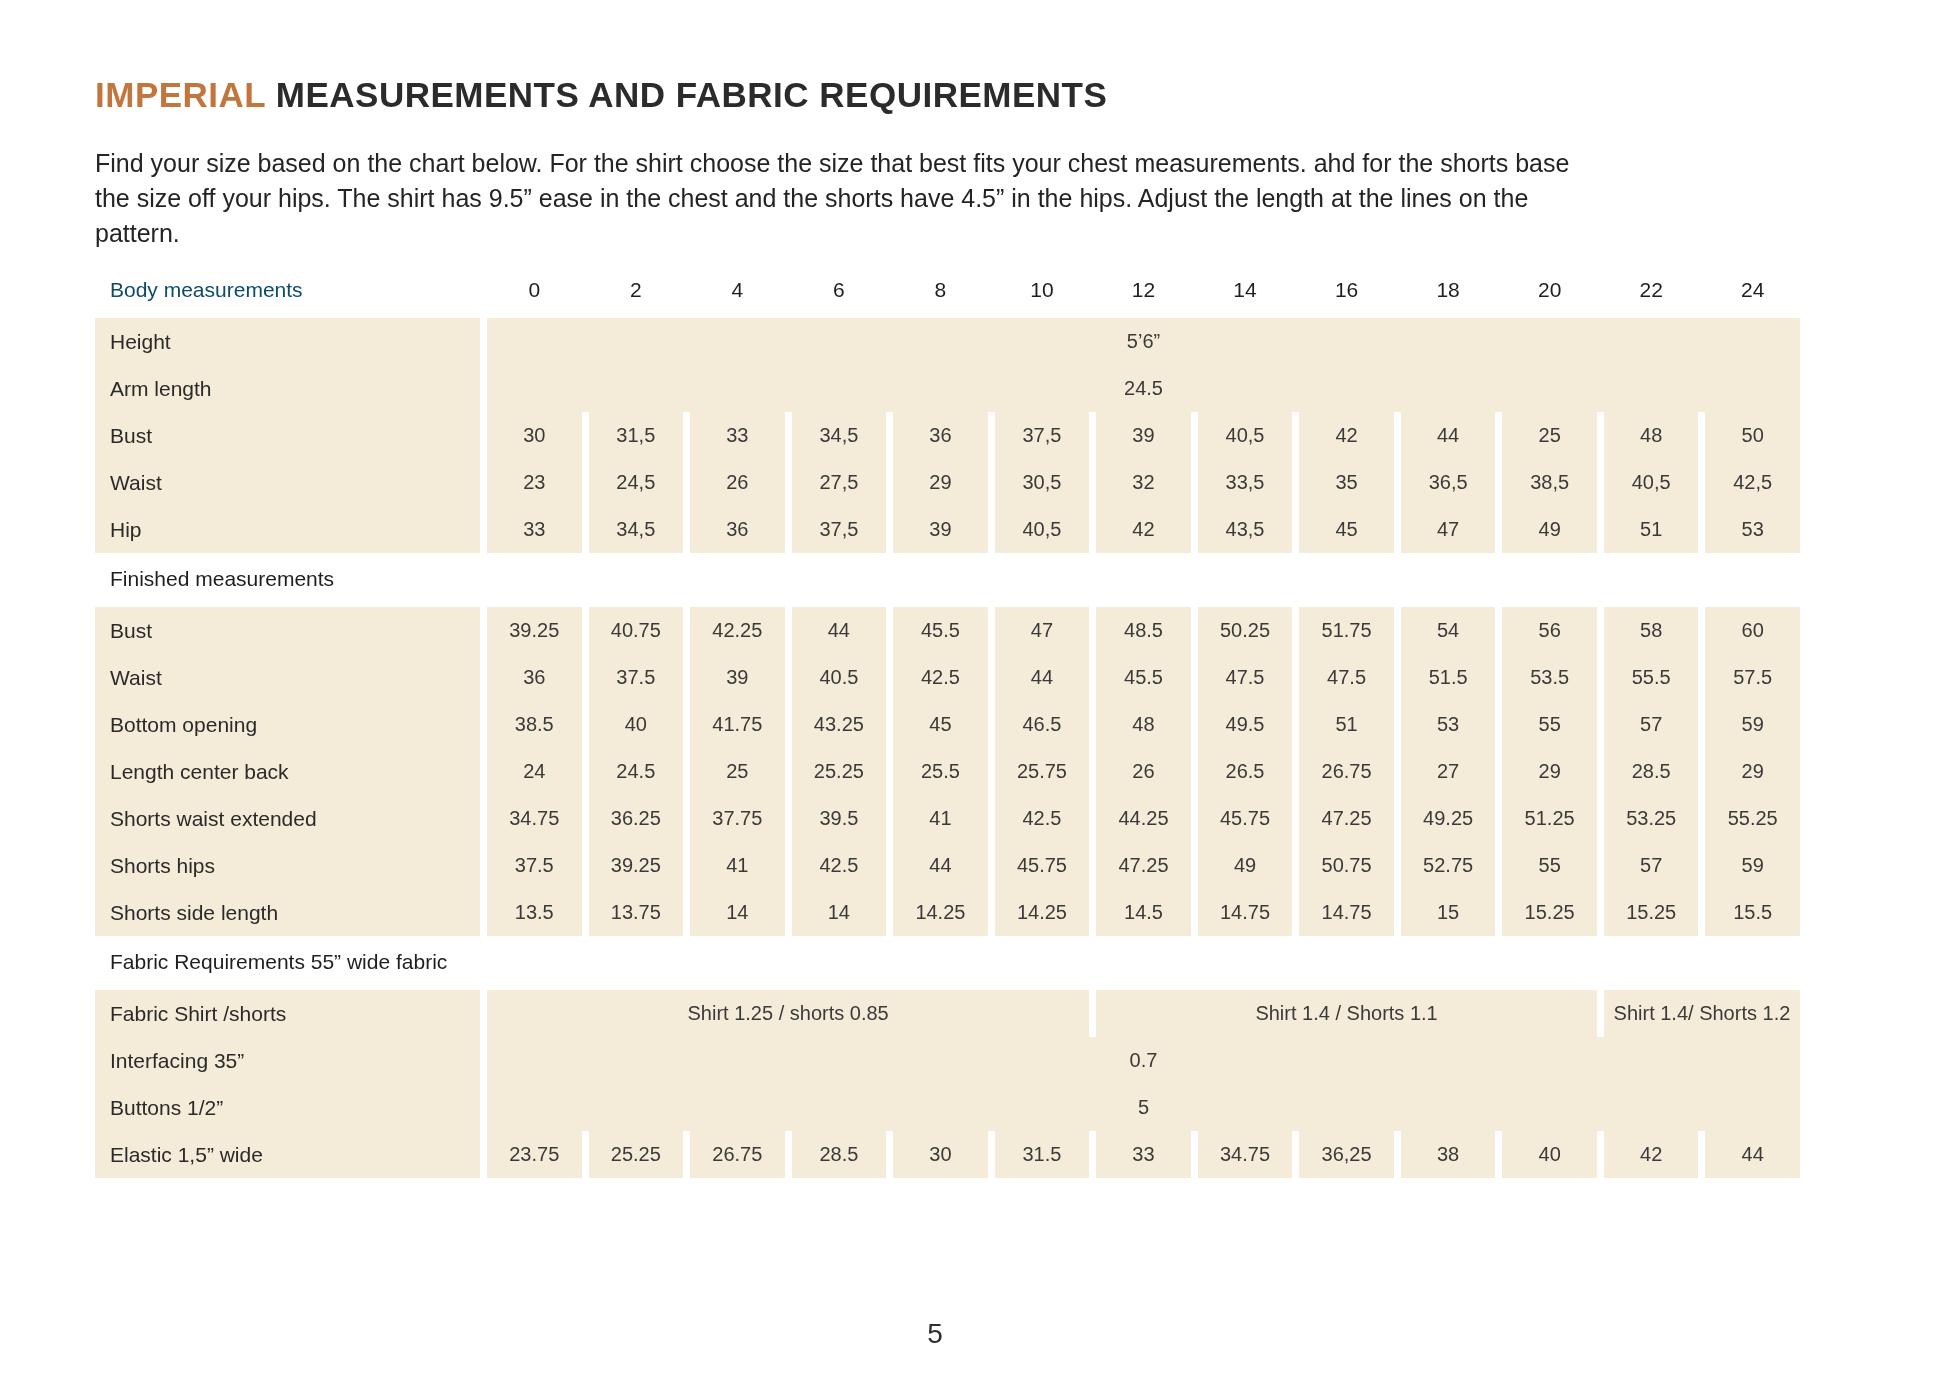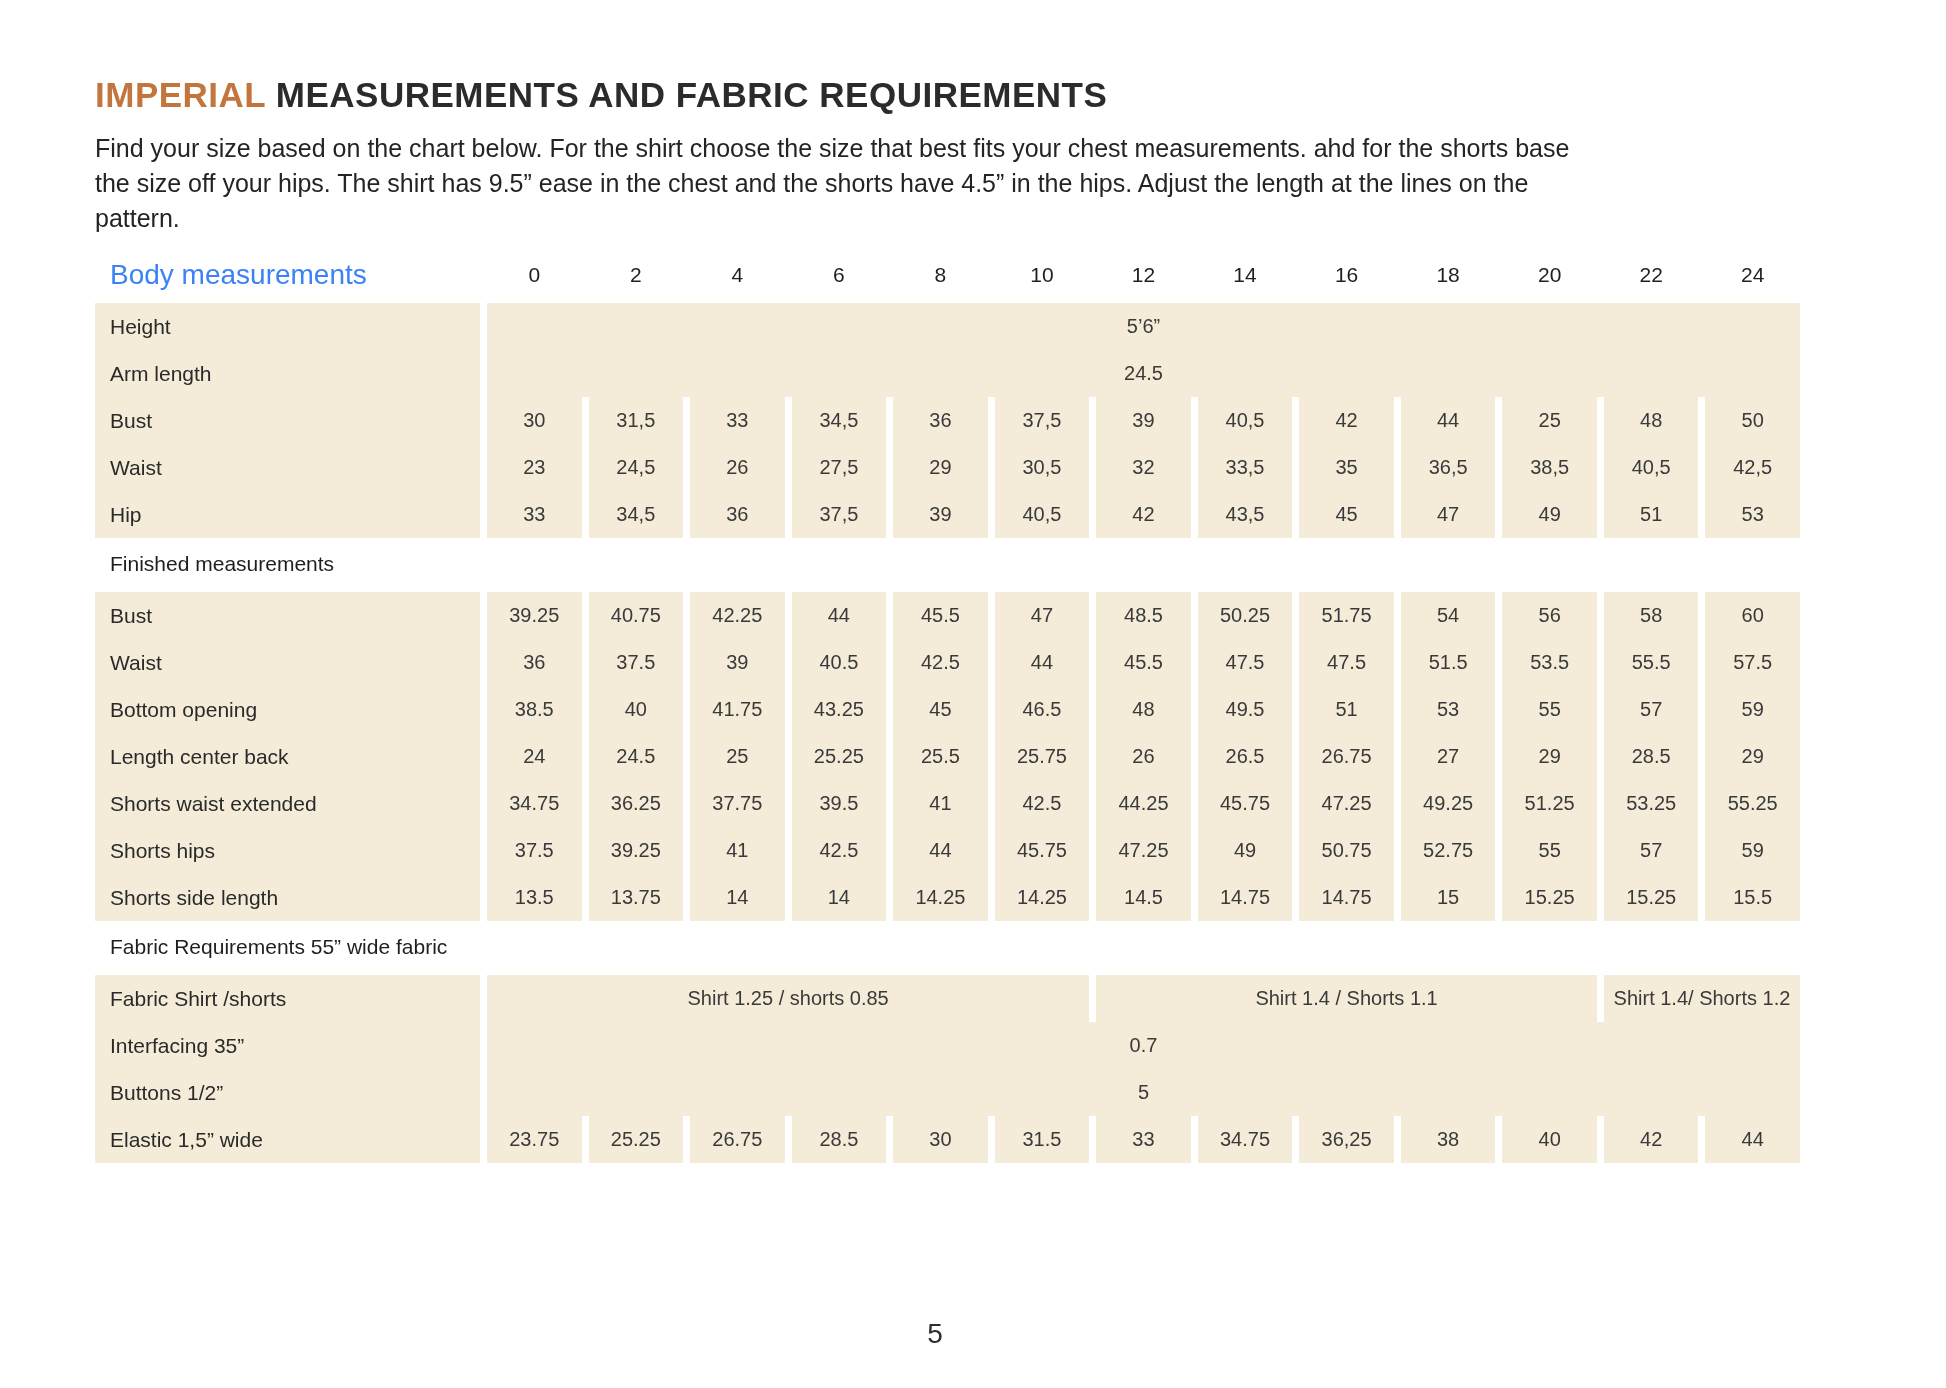--- a/index.html
+++ b/index.html
@@ -8,32 +8,32 @@
     background: #ffffff;
     font-family: "Liberation Sans", "DejaVu Sans", sans-serif;
     color: #2d2d2d;
     overflow: hidden;
   }
   .page { position: relative; width: 1870px; height: 1388px; padding: 75px 0 0 95px; }
 
   .title { font-size: 35px; font-weight: 700; letter-spacing: 0.5px; color: #2b2b2b; }
   .title .accent { color: #c2763e; }
 
-  .intro { margin-top: 16px; font-size: 25px; line-height: 35px; color: #242424; }
+  .intro { margin-top: 31px; font-size: 25px; line-height: 35px; color: #242424; }
 
   .size-table { margin-top: 20px; width: 1705px; }
 
   .t-row {
     display: grid;
     grid-template-columns: 385px repeat(13, 1fr);
     column-gap: 7px;
   }
   .t-header { margin-bottom: 9px; }
   .t-header .h-label {
-    font-size: 28px; color: #3b82f6;
+    font-size: 21px; color: #0c4a6e;
     display: flex; align-items: center; padding-left: 15px; height: 38px;
   }
   .t-header .h-size {
     font-size: 21px; color: #1f1f1f;
     display: flex; align-items: center; justify-content: center; height: 38px;
   }
 
   .cell {
     background: #f4ecd9;
     height: 47px;

